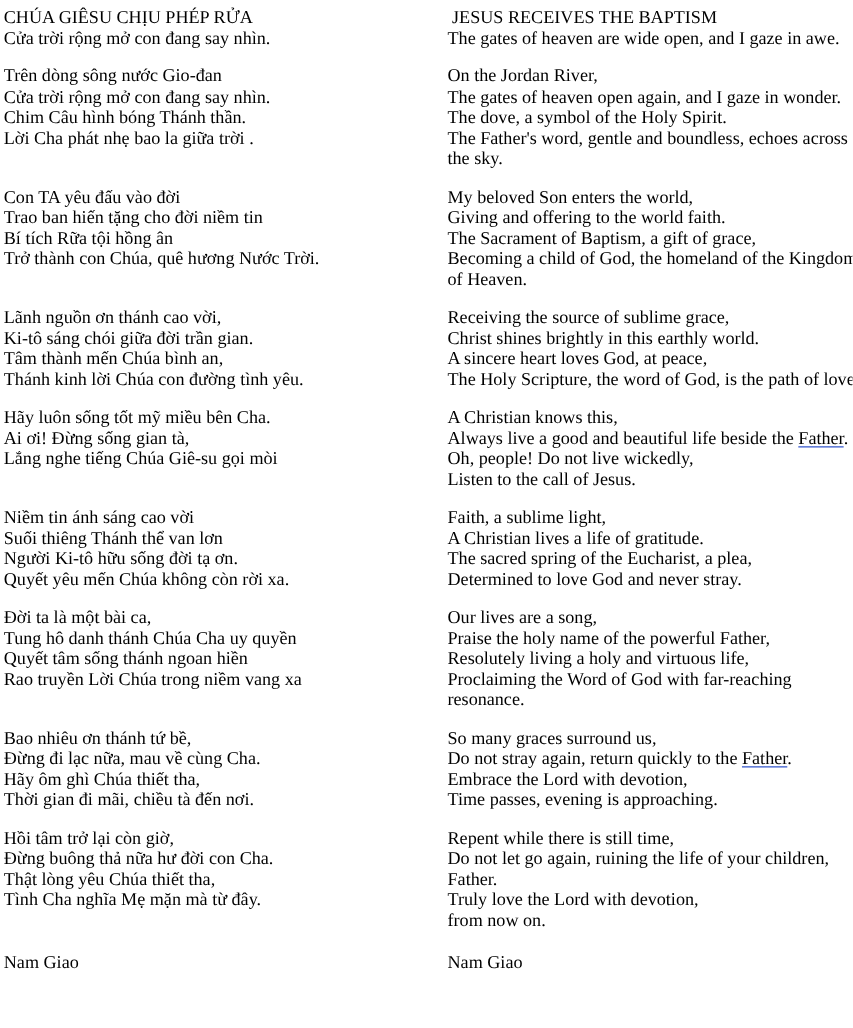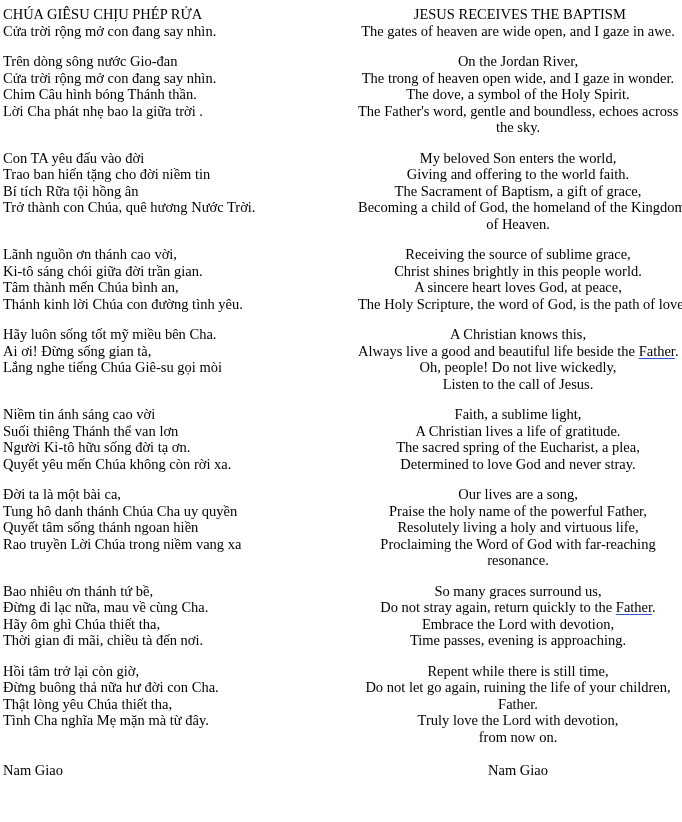--- a/index.html
+++ b/index.html
@@ -31,21 +31,20 @@
   .cell {
     box-sizing: border-box;
   }
   .cell.left {
     flex: 0 0 355px;
     width: 355px;
   }
   .cell.right {
     flex: 1 1 auto;
     min-width: 0;
-    text-align: center;
   }
   .line {
     height: 16.5px;
     line-height: 16.5px;
     white-space: pre;
   }
   .u {
     text-decoration: underline;
     text-decoration-color: var(--underline-color, #3355cc);
     text-decoration-thickness: 1px;
@@ -70,21 +69,21 @@
       </div>
       <div class="row">
         <div class="cell left">
           <div class="line">Trên dòng sông nước Gio-đan</div>
           <div class="line">Cửa trời rộng mở con đang say nhìn.</div>
           <div class="line">Chim Câu hình bóng Thánh thần.</div>
           <div class="line">Lời Cha phát nhẹ bao la giữa trời .</div>
         </div>
         <div class="cell right">
           <div class="line">On the Jordan River,</div>
-          <div class="line">The trong of heaven open wide, and I gaze in wonder.</div>
+          <div class="line">The gates of heaven open again, and I gaze in wonder.</div>
           <div class="line">The dove, a symbol of the Holy Spirit.</div>
           <div class="line">The Father's word, gentle and boundless, echoes across</div>
           <div class="line">the sky.</div>
         </div>
       </div>
       <div class="row">
         <div class="cell left">
           <div class="line">Con TA yêu đấu vào đời</div>
           <div class="line">Trao ban hiến tặng cho đời niềm tin</div>
           <div class="line">Bí tích Rữa tội hồng ân</div>
@@ -100,21 +99,21 @@
       </div>
       <div class="row">
         <div class="cell left">
           <div class="line">Lãnh nguồn ơn thánh cao vời,</div>
           <div class="line">Ki-tô sáng chói giữa đời trần gian.</div>
           <div class="line">Tâm thành mến Chúa bình an,</div>
           <div class="line">Thánh kinh lời Chúa con đường tình yêu.</div>
         </div>
         <div class="cell right">
           <div class="line">Receiving the source of sublime grace,</div>
-          <div class="line">Christ shines brightly in this people world.</div>
+          <div class="line">Christ shines brightly in this earthly world.</div>
           <div class="line">A sincere heart loves God, at peace,</div>
           <div class="line">The Holy Scripture, the word of God, is the path of love.</div>
         </div>
       </div>
       <div class="row">
         <div class="cell left">
           <div class="line">Hãy luôn sống tốt mỹ miều bên Cha.</div>
           <div class="line">Ai ơi! Đừng sống gian tà,</div>
           <div class="line">Lắng nghe tiếng Chúa Giê-su gọi mòi</div>
         </div>

